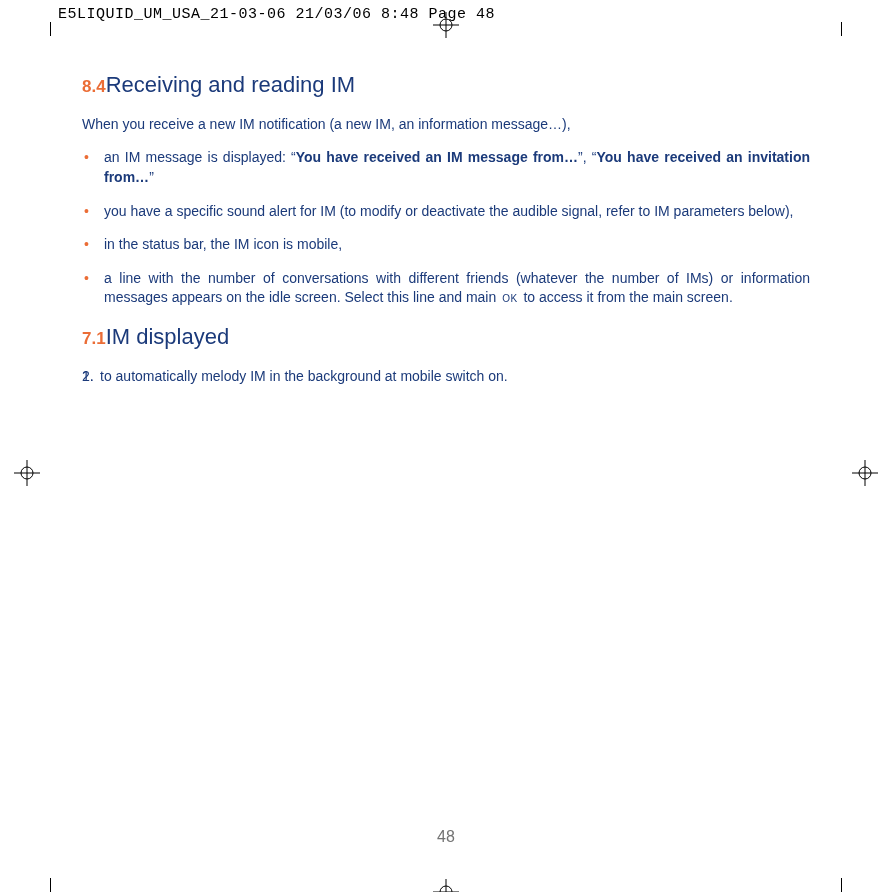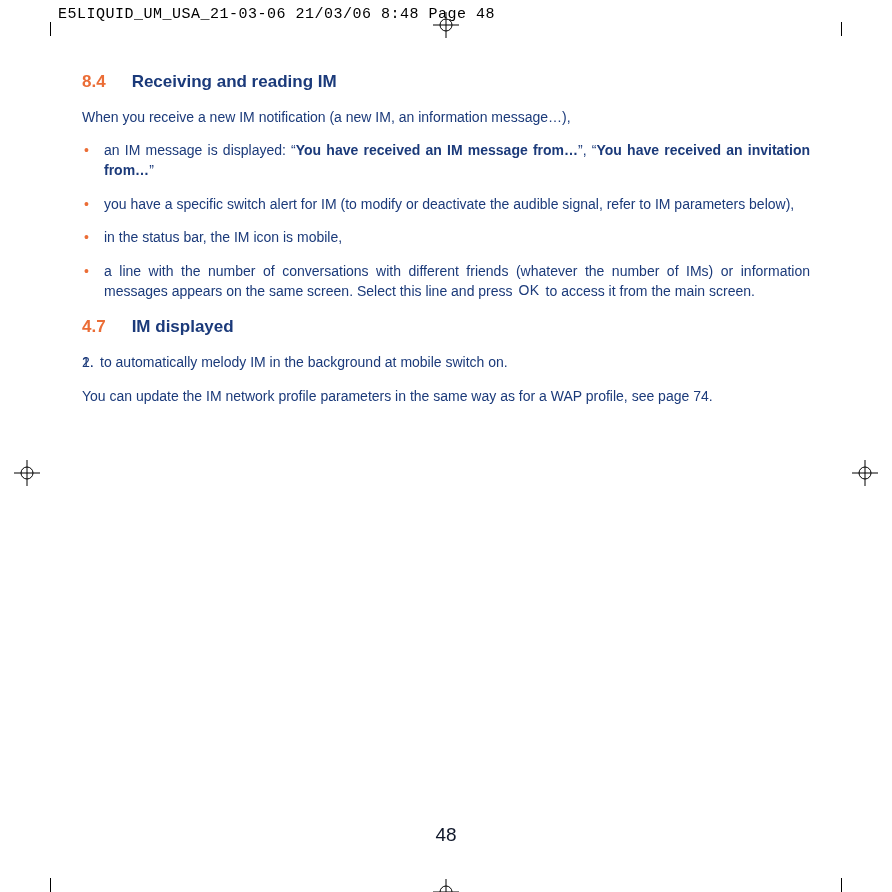--- a/index.html
+++ b/index.html
@@ -64,66 +64,65 @@
     position: absolute;
     top: 70px;
     left: 82px;
     width: 728px;
     color: #1b3a7a;
     font-size: 14px;
     line-height: 1.4;
   }
   .sec-head {
     display: flex;
-    gap: 26px;
     margin-bottom: 14px;
     align-items: baseline;
   }
   .sec-num  { color: #eb6d36; font-weight: bold; font-size: 17px; }
-  .sec-title{ color: #1b3a7a; font-weight: bold; font-size: 17px; }
+  .sec-title{ color: #1b3a7a; font-weight: normal; font-size: 22px; }
   .para { margin-bottom: 14px; }
   ul.bul { list-style: none; margin-bottom: 0; }
   ul.bul > li {
     position: relative;
     padding-left: 22px;
     margin-bottom: 14px;
     text-align: justify;
   }
   ul.bul > li::before {
     content: "•";
     position: absolute;
     left: 2px;
     top: 0;
     color: #eb6d36;
     font-size: 14px;
   }
   .b { font-weight: bold; }
   .ok-glyph {
     display: inline-block;
-    font-size: 14px;
+    font-size: 10px;
     letter-spacing: 0.5px;
     vertical-align: 0.5px;
     padding: 0 2px;
   }
   ol.num { list-style: none; margin-bottom: 10px; }
   ol.num > li {
     position: relative;
     padding-left: 18px;
     margin-bottom: 14px;
   }
   ol.num > li .n {
     position: absolute; left: 0; top: 0;
   }
   .page-num {
     position: absolute;
     left: 50%;
     bottom: 46px;
     transform: translateX(-50%);
-    color: #0f172a;
-    font-size: 19px;
+    color: #737373;
+    font-size: 16px;
   }
 </style>
 </head>
 <body>
 
 <div class="slug">E5LIQUID_UM_USA_21-03-06  21/03/06  8:48  Page 48</div>
 <div class="crop-top"></div>
 <div class="crop-bottom"></div>
 <div class="reg-mark reg-top">
     <div class="circ"></div>
@@ -144,40 +143,39 @@
     <span class="sec-num">8.4</span>
     <span class="sec-title">Receiving and reading IM</span>
   </div>
 
   <p class="para">When you receive a new IM notification (a new IM, an information message…),</p>
 
   <ul class="bul">
     <li>
       <span>an IM message is displayed: “</span><span class="b">You have received an IM message from…</span><span>”, “</span><span class="b">You have received an invitation from…</span><span>”</span>
     </li>
-    <li>you have a specific switch alert for IM (to modify or deactivate the audible signal, refer to IM parameters below),</li>
+    <li>you have a specific sound alert for IM (to modify or deactivate the audible signal, refer to IM parameters below),</li>
     <li>in the status bar, the IM icon is mobile,</li>
     <li>
-      <span>a line with the number of conversations with different friends (whatever the number of IMs) or information messages appears on the same screen. Select this line and press </span><span class="ok-glyph">OK</span><span> to access it from the main screen.</span>
+      <span>a line with the number of conversations with different friends (whatever the number of IMs) or information messages appears on the idle screen. Select this line and main </span><span class="ok-glyph">OK</span><span> to access it from the main screen.</span>
     </li>
   </ul>
 
   <div class="sec-head">
-    <span class="sec-num">4.7</span>
+    <span class="sec-num">7.1</span>
     <span class="sec-title">IM displayed</span>
   </div>
 
 
   <ol class="num">
     <li>
       <span class="n">1.</span>
     </li>
     <li>
       <span class="n">2.</span>
       <span>to automatically melody IM in the background at mobile switch on.</span>
     </li>
   </ol>
 
-  <p class="para">You can update the IM network profile parameters in the same way as for a WAP profile, see page 74.</p>
 
 </div>
 
 <div class="page-num">48</div>
 
 </body></html>

